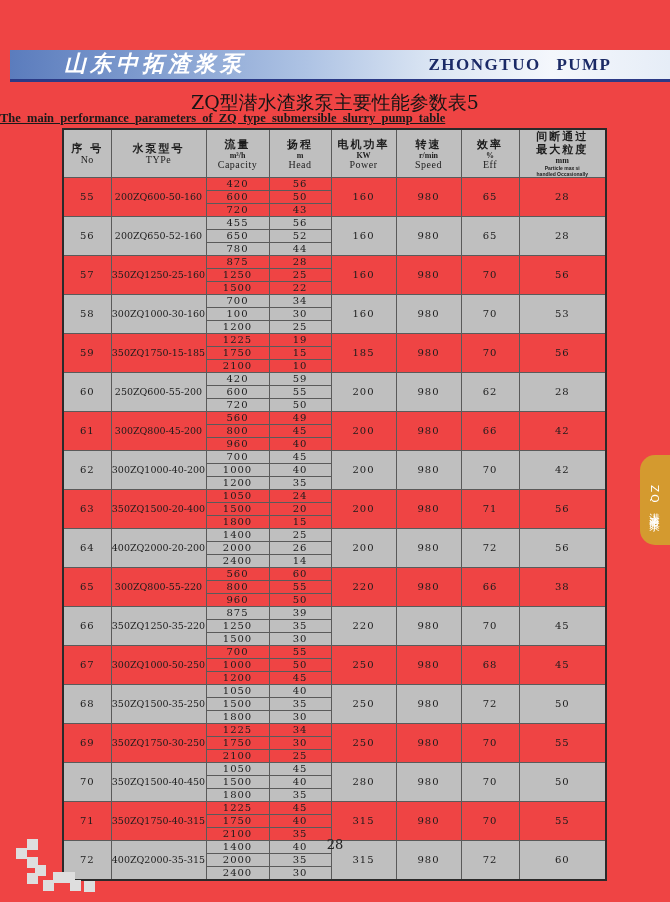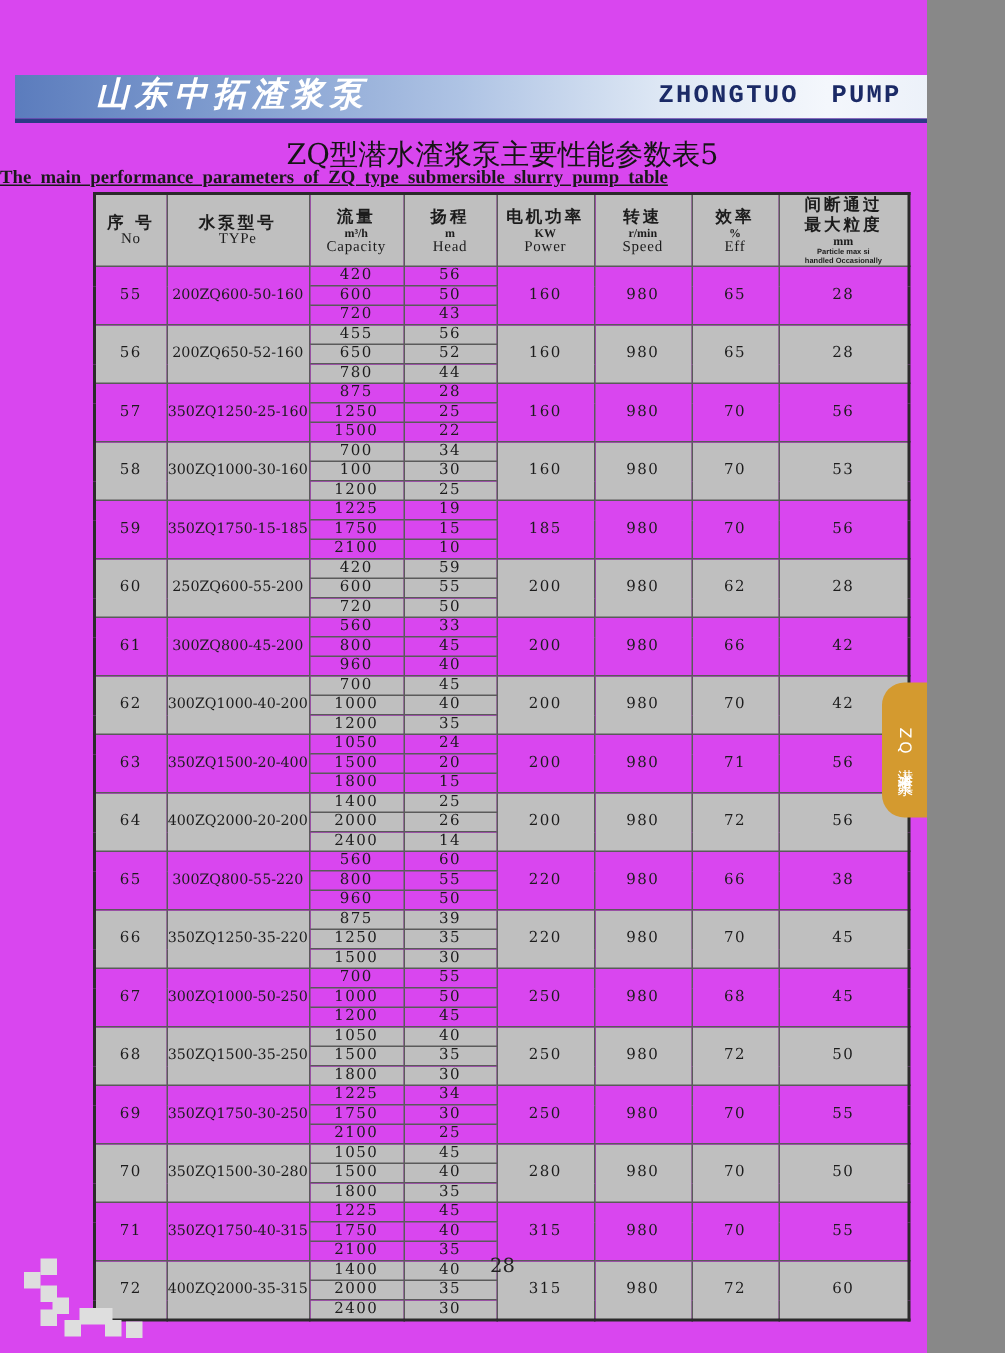--- a/index.html
+++ b/index.html
@@ -1,27 +1,27 @@
 <!DOCTYPE html>
 <html><head>
 <meta charset="utf-8">
 <style>
   html,body{margin:0;padding:0;background:#888;}
-  .page{position:relative;width:618px;height:902px;background:#d946ef;overflow:hidden;
+  .page{position:relative;width:670px;height:902px;background:#ef4444;overflow:hidden;
         font-family:"DejaVu Serif", serif;}
   
   .topbar{position:absolute;left:10px;top:50px;width:660px;height:29px;
           background:linear-gradient(to right,#5b7cbd 0%,#7e9bce 20%,#aec3e4 45%,#dde7f4 65%,#f4f7fc 82%,#e6edf7 100%);}
   .topbar-underline{position:absolute;left:10px;top:79px;width:660px;height:3px;background:#2c3a86;}
   .logo-cn{position:absolute;left:64px;top:49px;width:250px;height:29px;line-height:29px;
            color:#ffffff;font-size:22px;font-weight:bold;font-style:italic;letter-spacing:4px;
            font-family:"DejaVu Serif", serif;}
   .brand-en{position:absolute;left:400px;top:51px;width:240px;height:27px;line-height:27px;text-align:center;
             color:#1b2a66;font-size:17px;font-weight:bold;letter-spacing:1.5px;word-spacing:10px;
-            font-family:Liberation Mono, monospace;}
+            font-family:Liberation Serif, serif;}
   
   .title-cn{position:absolute;left:0;top:90px;width:670px;text-align:center;
             font-size:19px;color:#151515;font-family:"DejaVu Serif", serif;}
   .title-en{position:absolute;left:0;top:111px;width:670px;text-align:left;
             font-size:12.5px;font-weight:bold;color:#1a1a1a;word-spacing:3px;
             font-family:"Liberation Serif", serif;text-decoration:underline;}
   
   .tbl-wrap{position:absolute;left:62px;top:128px;}
   table{border-collapse:collapse;table-layout:fixed;width:543px;border:2px solid #2a2a2a;}
   th,td{border:1px solid #5a5a5a;padding:0;text-align:center;vertical-align:middle;
@@ -222,21 +222,21 @@
             <td class="c-head">55</td>
           </tr>
           <tr class="shaded">
             <td class="c-capacity">720</td>
             <td class="c-head">50</td>
           </tr>
           <tr>
             <td rowspan="3" class="c-no">61</td>
             <td rowspan="3" class="c-model">300ZQ800-45-200</td>
             <td class="c-capacity">560</td>
-            <td class="c-head">33</td>
+            <td class="c-head">49</td>
             <td rowspan="3" class="c-power">200</td>
             <td rowspan="3" class="c-speed">980</td>
             <td rowspan="3" class="c-eff">66</td>
             <td rowspan="3" class="c-particle">42</td>
           </tr>
           <tr>
             <td class="c-capacity">800</td>
             <td class="c-head">45</td>
           </tr>
           <tr>
@@ -382,21 +382,21 @@
           <tr>
             <td class="c-capacity">1750</td>
             <td class="c-head">30</td>
           </tr>
           <tr>
             <td class="c-capacity">2100</td>
             <td class="c-head">25</td>
           </tr>
           <tr class="shaded">
             <td rowspan="3" class="c-no">70</td>
-            <td rowspan="3" class="c-model">350ZQ1500-30-280</td>
+            <td rowspan="3" class="c-model">350ZQ1500-40-450</td>
             <td class="c-capacity">1050</td>
             <td class="c-head">45</td>
             <td rowspan="3" class="c-power">280</td>
             <td rowspan="3" class="c-speed">980</td>
             <td rowspan="3" class="c-eff">70</td>
             <td rowspan="3" class="c-particle">50</td>
           </tr>
           <tr class="shaded">
             <td class="c-capacity">1500</td>
             <td class="c-head">40</td>

